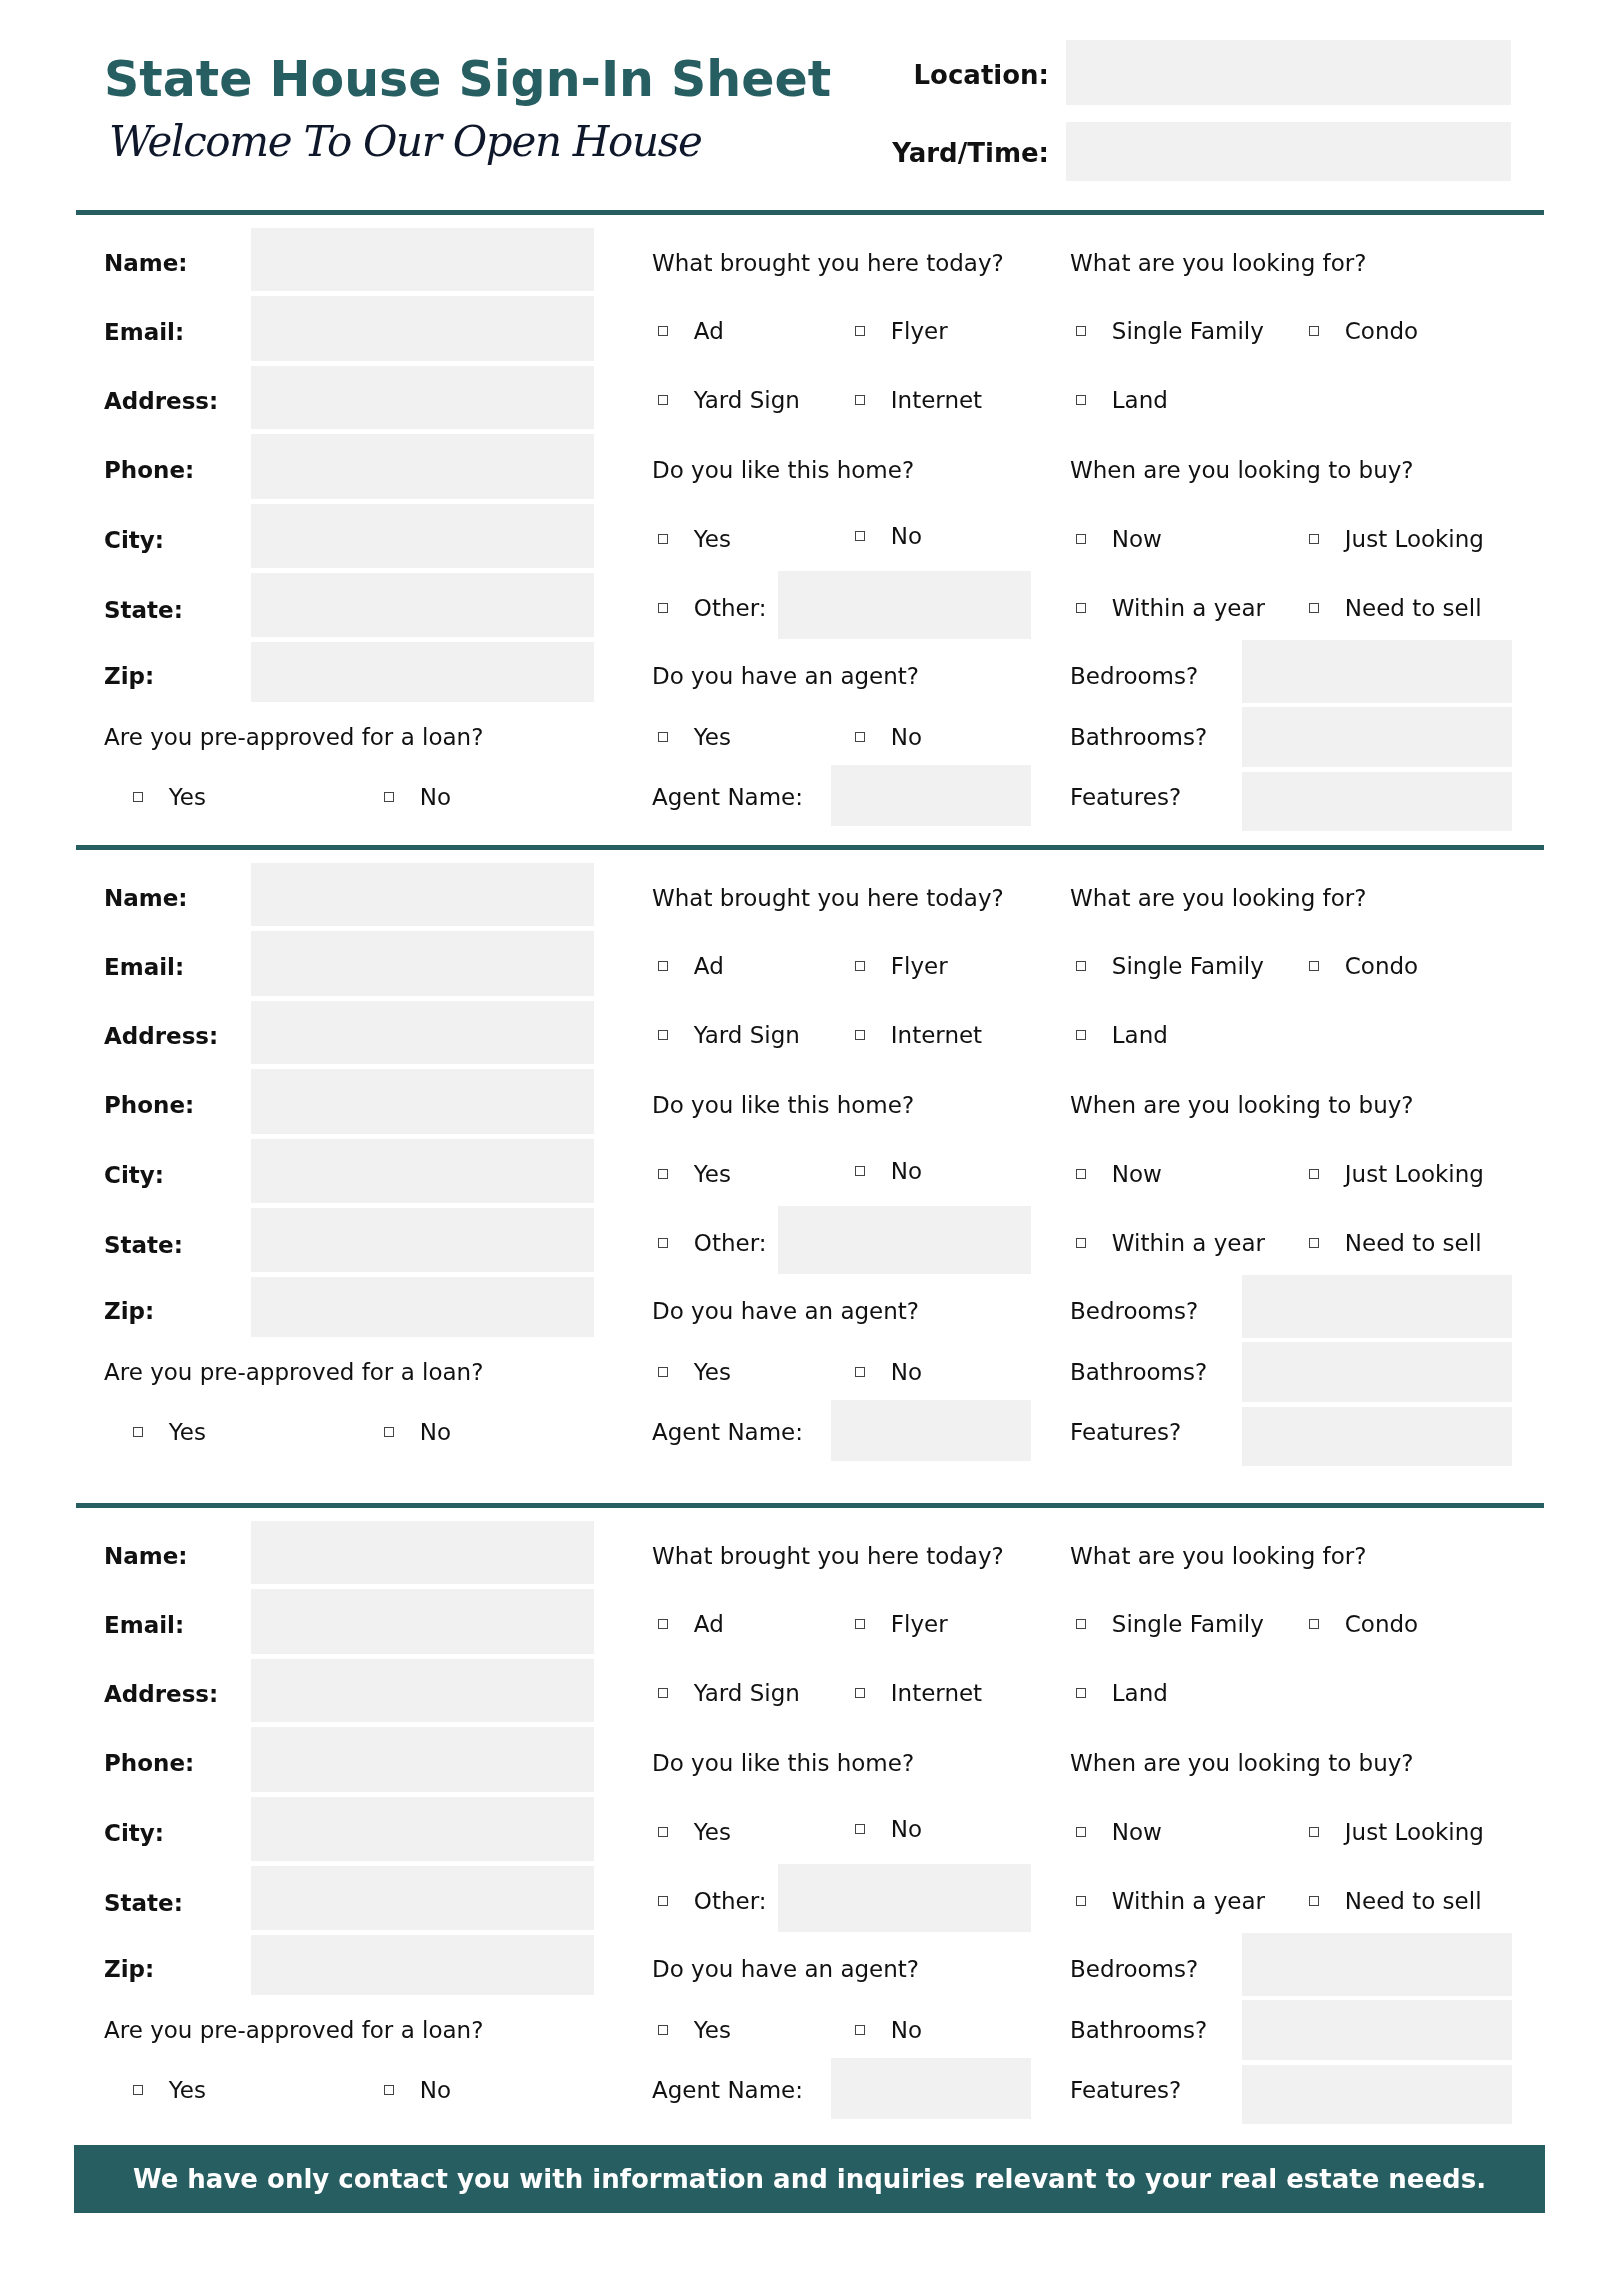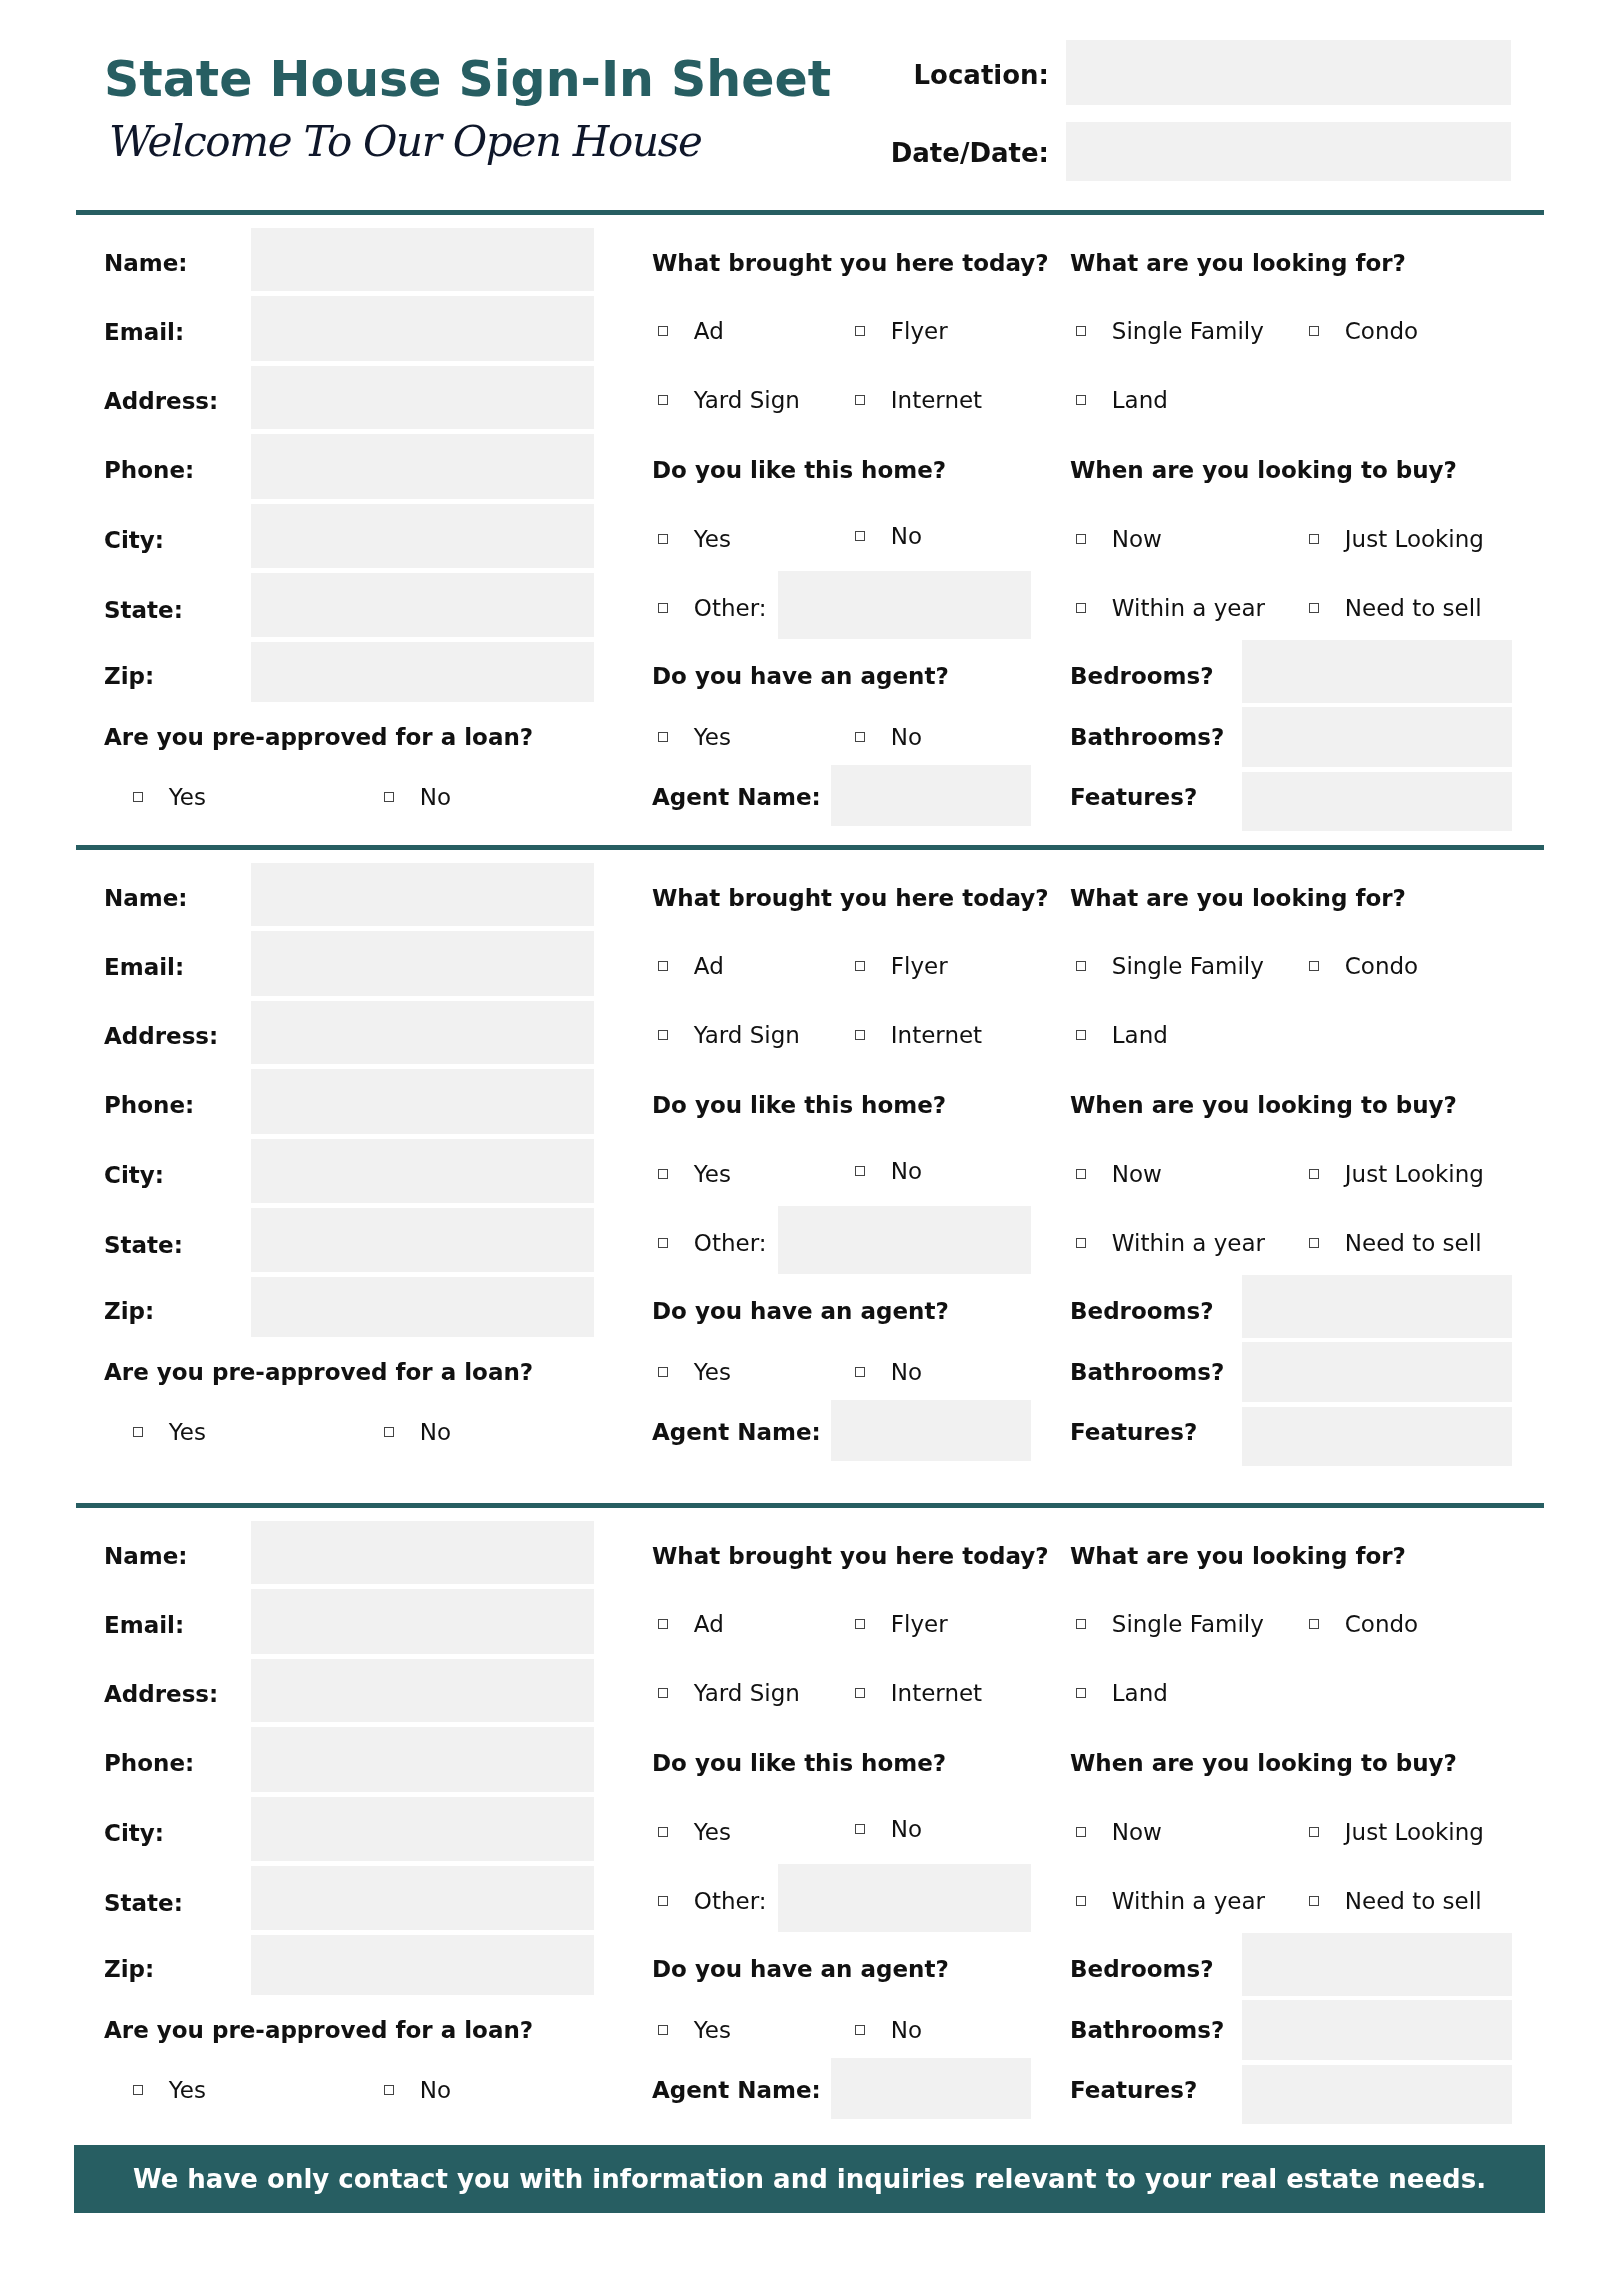--- a/index.html
+++ b/index.html
@@ -7,37 +7,37 @@
          font-family:"DejaVu Sans", sans-serif; color:#111; }
   .abs { position:absolute; }
   .title { left:104px; top:51px; font-size:49px; font-weight:bold; color:#275e62;
            font-family:"DejaVu Sans", sans-serif; letter-spacing:0px; white-space:nowrap; }
   .subtitle { left:109px; top:117px; font-size:42px; font-style:italic;
               font-family:"DejaVu Serif", serif; color:#0f172a; white-space:nowrap; letter-spacing:-1.3px; }
   .hdr-label { font-size:26px; font-weight:bold; text-align:right; width:195px; white-space:nowrap; }
   .box { background:#f1f1f1; }
   .divider { background:#275e62; height:5.2px; left:76px; width:1468px; }
   .lbl { font-size:23px; font-weight:bold; white-space:nowrap; }
-  .q { font-size:23px; font-weight:bold; white-space:nowrap; }
+  .q { font-size:23px; font-weight:normal; white-space:nowrap; }
   .opt { font-size:23px; white-space:nowrap; display:flex; align-items:center; }
   .cb { width:9.8px; height:9.8px; border:1.3px solid #444; display:inline-block; box-sizing:border-box; margin-right:26px; background:#fff; }
   .footer { left:74px; top:2145px; width:1471px; height:68px; background:#275e62;
             color:#ffffff; font-size:26px; font-weight:bold; display:flex; align-items:center; justify-content:center; }
   .section { position:absolute; left:0; width:1617px; height:651px; }
 </style>
 </head>
 <body>
 
 <div class="abs title">State House Sign-In Sheet</div>
 <div class="abs subtitle">Welcome To Our Open House</div>
 
 <div class="abs hdr-label" style="left:854px; top:60px;">Location:</div>
 <div class="abs box" style="left:1066px; top:40px; width:445px; height:65px;"></div>
 
-<div class="abs hdr-label" style="left:854px; top:138px;">Date/Date:</div>
+<div class="abs hdr-label" style="left:854px; top:138px;">Yard/Time:</div>
 <div class="abs box" style="left:1066px; top:122px; width:445px; height:59px;"></div>
 
 <div id="sections">
   <div class="section" style="top: 210px;">
     <div class="abs divider" style="top:0px;"></div>
 
     <div class="abs lbl" style="left:104px; top:40px;">Name:</div>
     <div class="abs box" style="left:251px; top:18px; width:343px; height:63px;"></div>
 
     <div class="abs lbl" style="left:104px; top:109px;">Email:</div>

